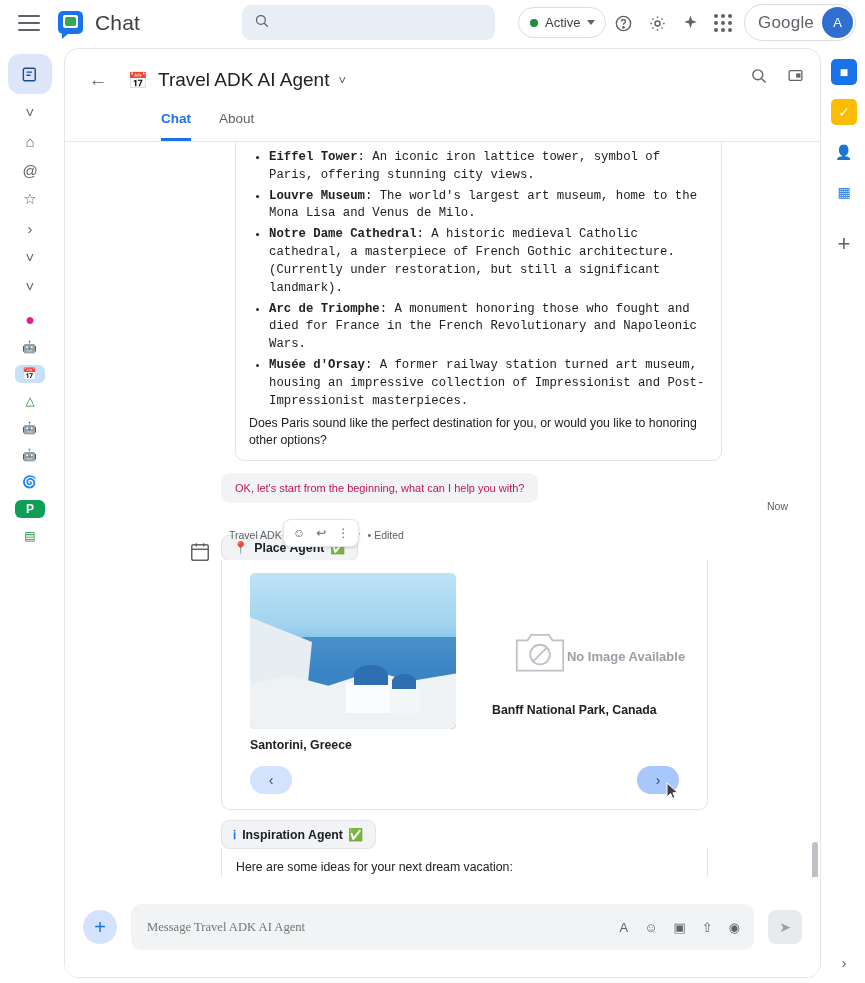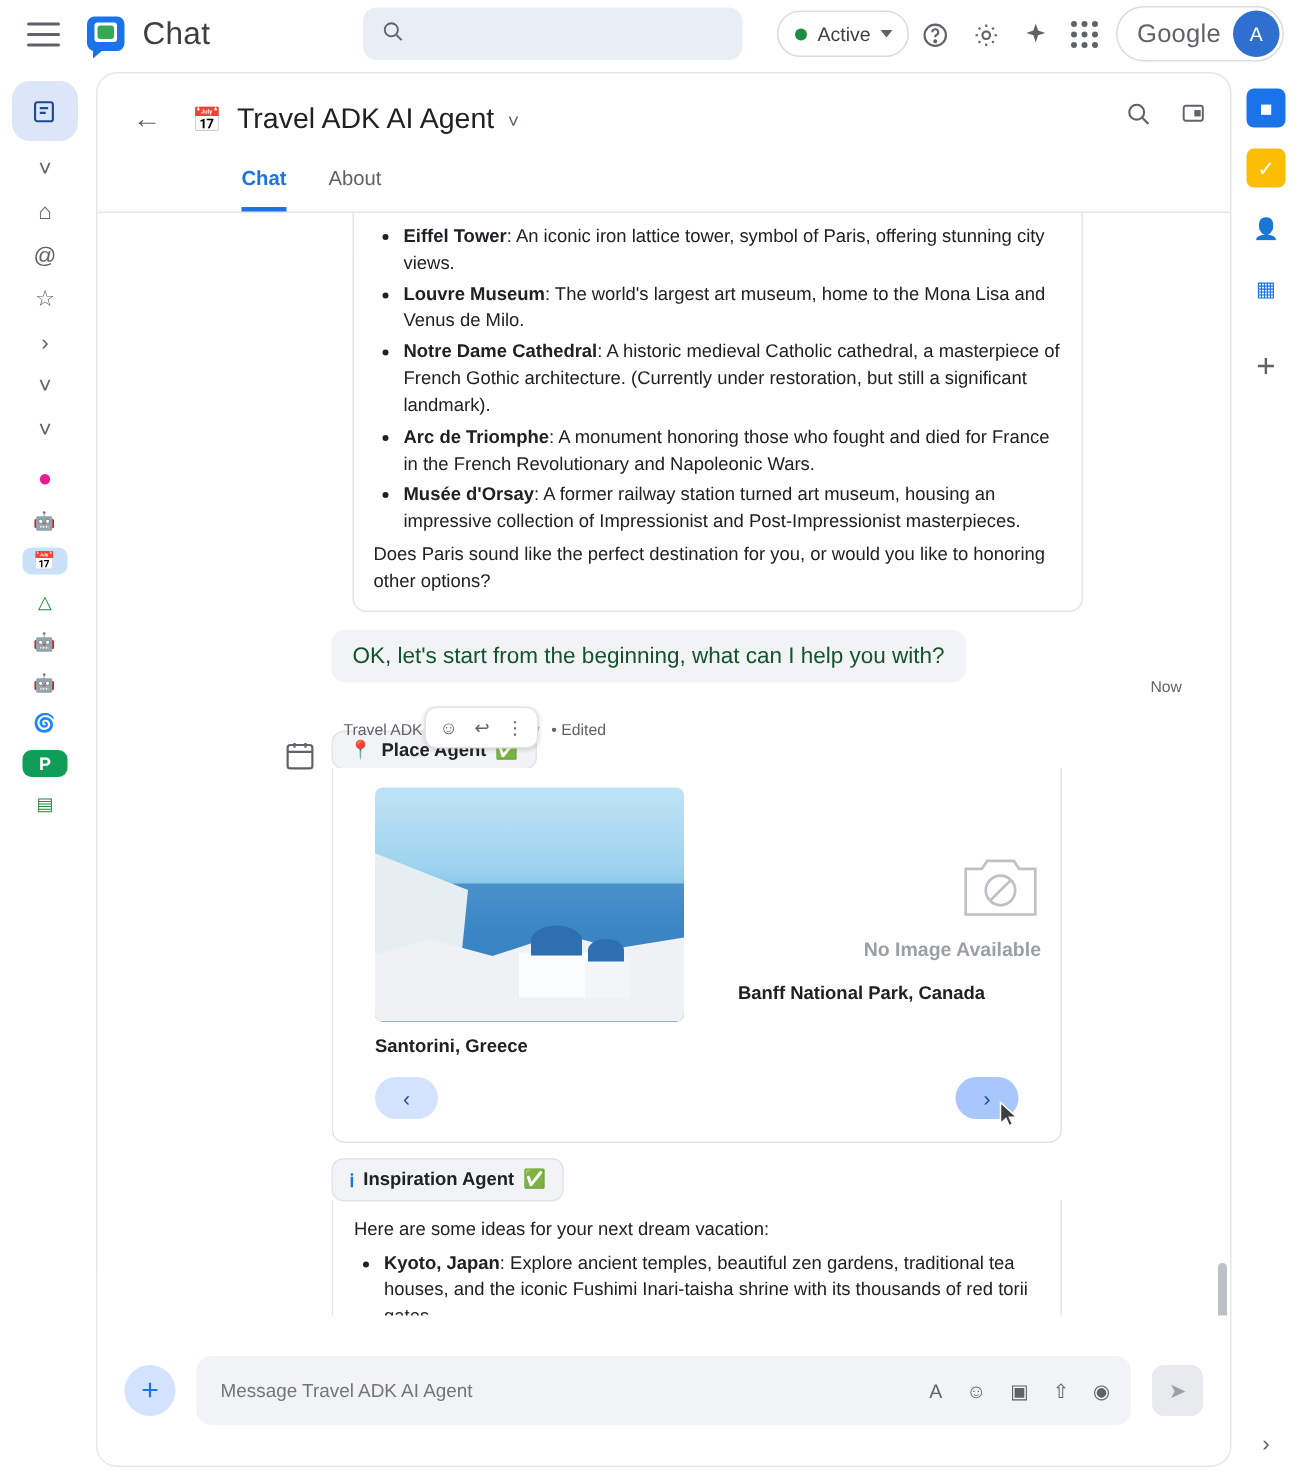--- a/index.html
+++ b/index.html
@@ -163,32 +163,32 @@
   }
 
   .bot-card {
     margin-left: 152px; width: 487px; background: #fff;
     border: 1px solid #e2e4e8; border-radius: 9px;
     padding: 10px 13px; font-size: 12.3px; color: #202124; line-height: 1.45;
     position: relative;
   }
   .bot-card.top-clip { border-top-left-radius:0; border-top-right-radius:0; margin-top: -8px; }
   .bot-card ul { margin: 4px 0 4px 0; padding-left: 20px; }
-  .bot-card li { margin-bottom: 3px; }
+  .bot-card li { margin-bottom: 3px; font-family: Liberation Mono, monospace; }
 
   .user-row { display: flex; justify-content: flex-end; margin-top: 10px; position: relative; }
   .user-bubble {
     background: #d3e3fd; border-radius: 9px; padding: 9px 14px;
     font-size: 12.6px; color: #202124;
   }
   .ts-now { position: absolute; right: 14px; top: -13px; font-size: 10.5px; color: #5f6368; }
 
   .gray-bubble {
     display: inline-block; background: #f1f3f4; border-radius: 9px;
-    padding: 9px 14px; font-size: 15px; color: #14532d;
+    padding: 9px 14px; font-size: 11px; color: #be185d;
     margin-left: 138px; margin-top: 12px;
   }
 
   .agent-block { margin-top: 22px; position: relative; }
   .agent-avatar {
     position: absolute; left: 104px; top: 4px; width: 26px; height: 26px;
     display: flex; align-items: center; justify-content: center;
   }
   .agent-meta {
     position: absolute; left: 146px; top: -6px; font-size: 10.5px; color: #5f6368;
@@ -239,21 +239,21 @@
     position:absolute; left:0; top: 44px; width: 62px; height: 112px; background:#e7eef2;
     clip-path: polygon(0 0, 100% 22%, 86% 100%, 0 100%);
   }
   .place-photo .sea {
     position: absolute; left: 52px; top: 64px; width: 154px; height: 50px; background: #3d86c6;
     opacity: .85;
   }
 
   .noimg {
     position: absolute; left: 282px; top: 24px; width: 190px; height: 134px;
-    display: flex; flex-direction: column; align-items: flex-end; justify-content: center;
+    display: flex; align-items: center; justify-content: center;
     color: #9aa0a6;
   }
   .noimg-label { font-size: 13px; font-weight: bold; margin-top: 10px; color: #9aa0a6; }
 
   .place-name-left {
     position: absolute; left: 28px; top: 178px; font-size: 12.3px;
     color: #202124; font-weight: bold;
   }
   .place-name-right {
     position: absolute; left: 270px; top: 143px; font-size: 12.3px;
@@ -294,21 +294,21 @@
     width: 34px; height: 34px; border-radius: 50%; background: #d3e3fd;
     display:flex;align-items:center;justify-content:center; color:#1a73e8;
     font-size: 20px; cursor: pointer; margin-right: 14px;
   }
   .msg-box {
     flex: 1; height: 46px; background: #f1f3f4; border-radius: 10px;
     display: flex; align-items: center; padding: 0 14px;
   }
   .msg-box input {
     flex: 1; border: none; background: transparent; outline: none;
-    font-size: 12.6px; color: #5f6368; font-family: Liberation Sans, sans-serif;
+    font-size: 12.6px; color: #5f6368; font-family: Liberation Serif, serif;
   }
   .msg-icons { display: flex; gap: 16px; color: #5f6368; font-size: 13px; }
   .msg-icons div { cursor: pointer; }
   .send-btn {
     width: 34px; height: 34px; border-radius: 8px; background: #e8eaed;
     display:flex;align-items:center;justify-content:center;
     margin-left: 14px; color: #9aa0a6; cursor: pointer; font-size: 14px;
   }
   .bold { font-weight: bold; }
 </style>

